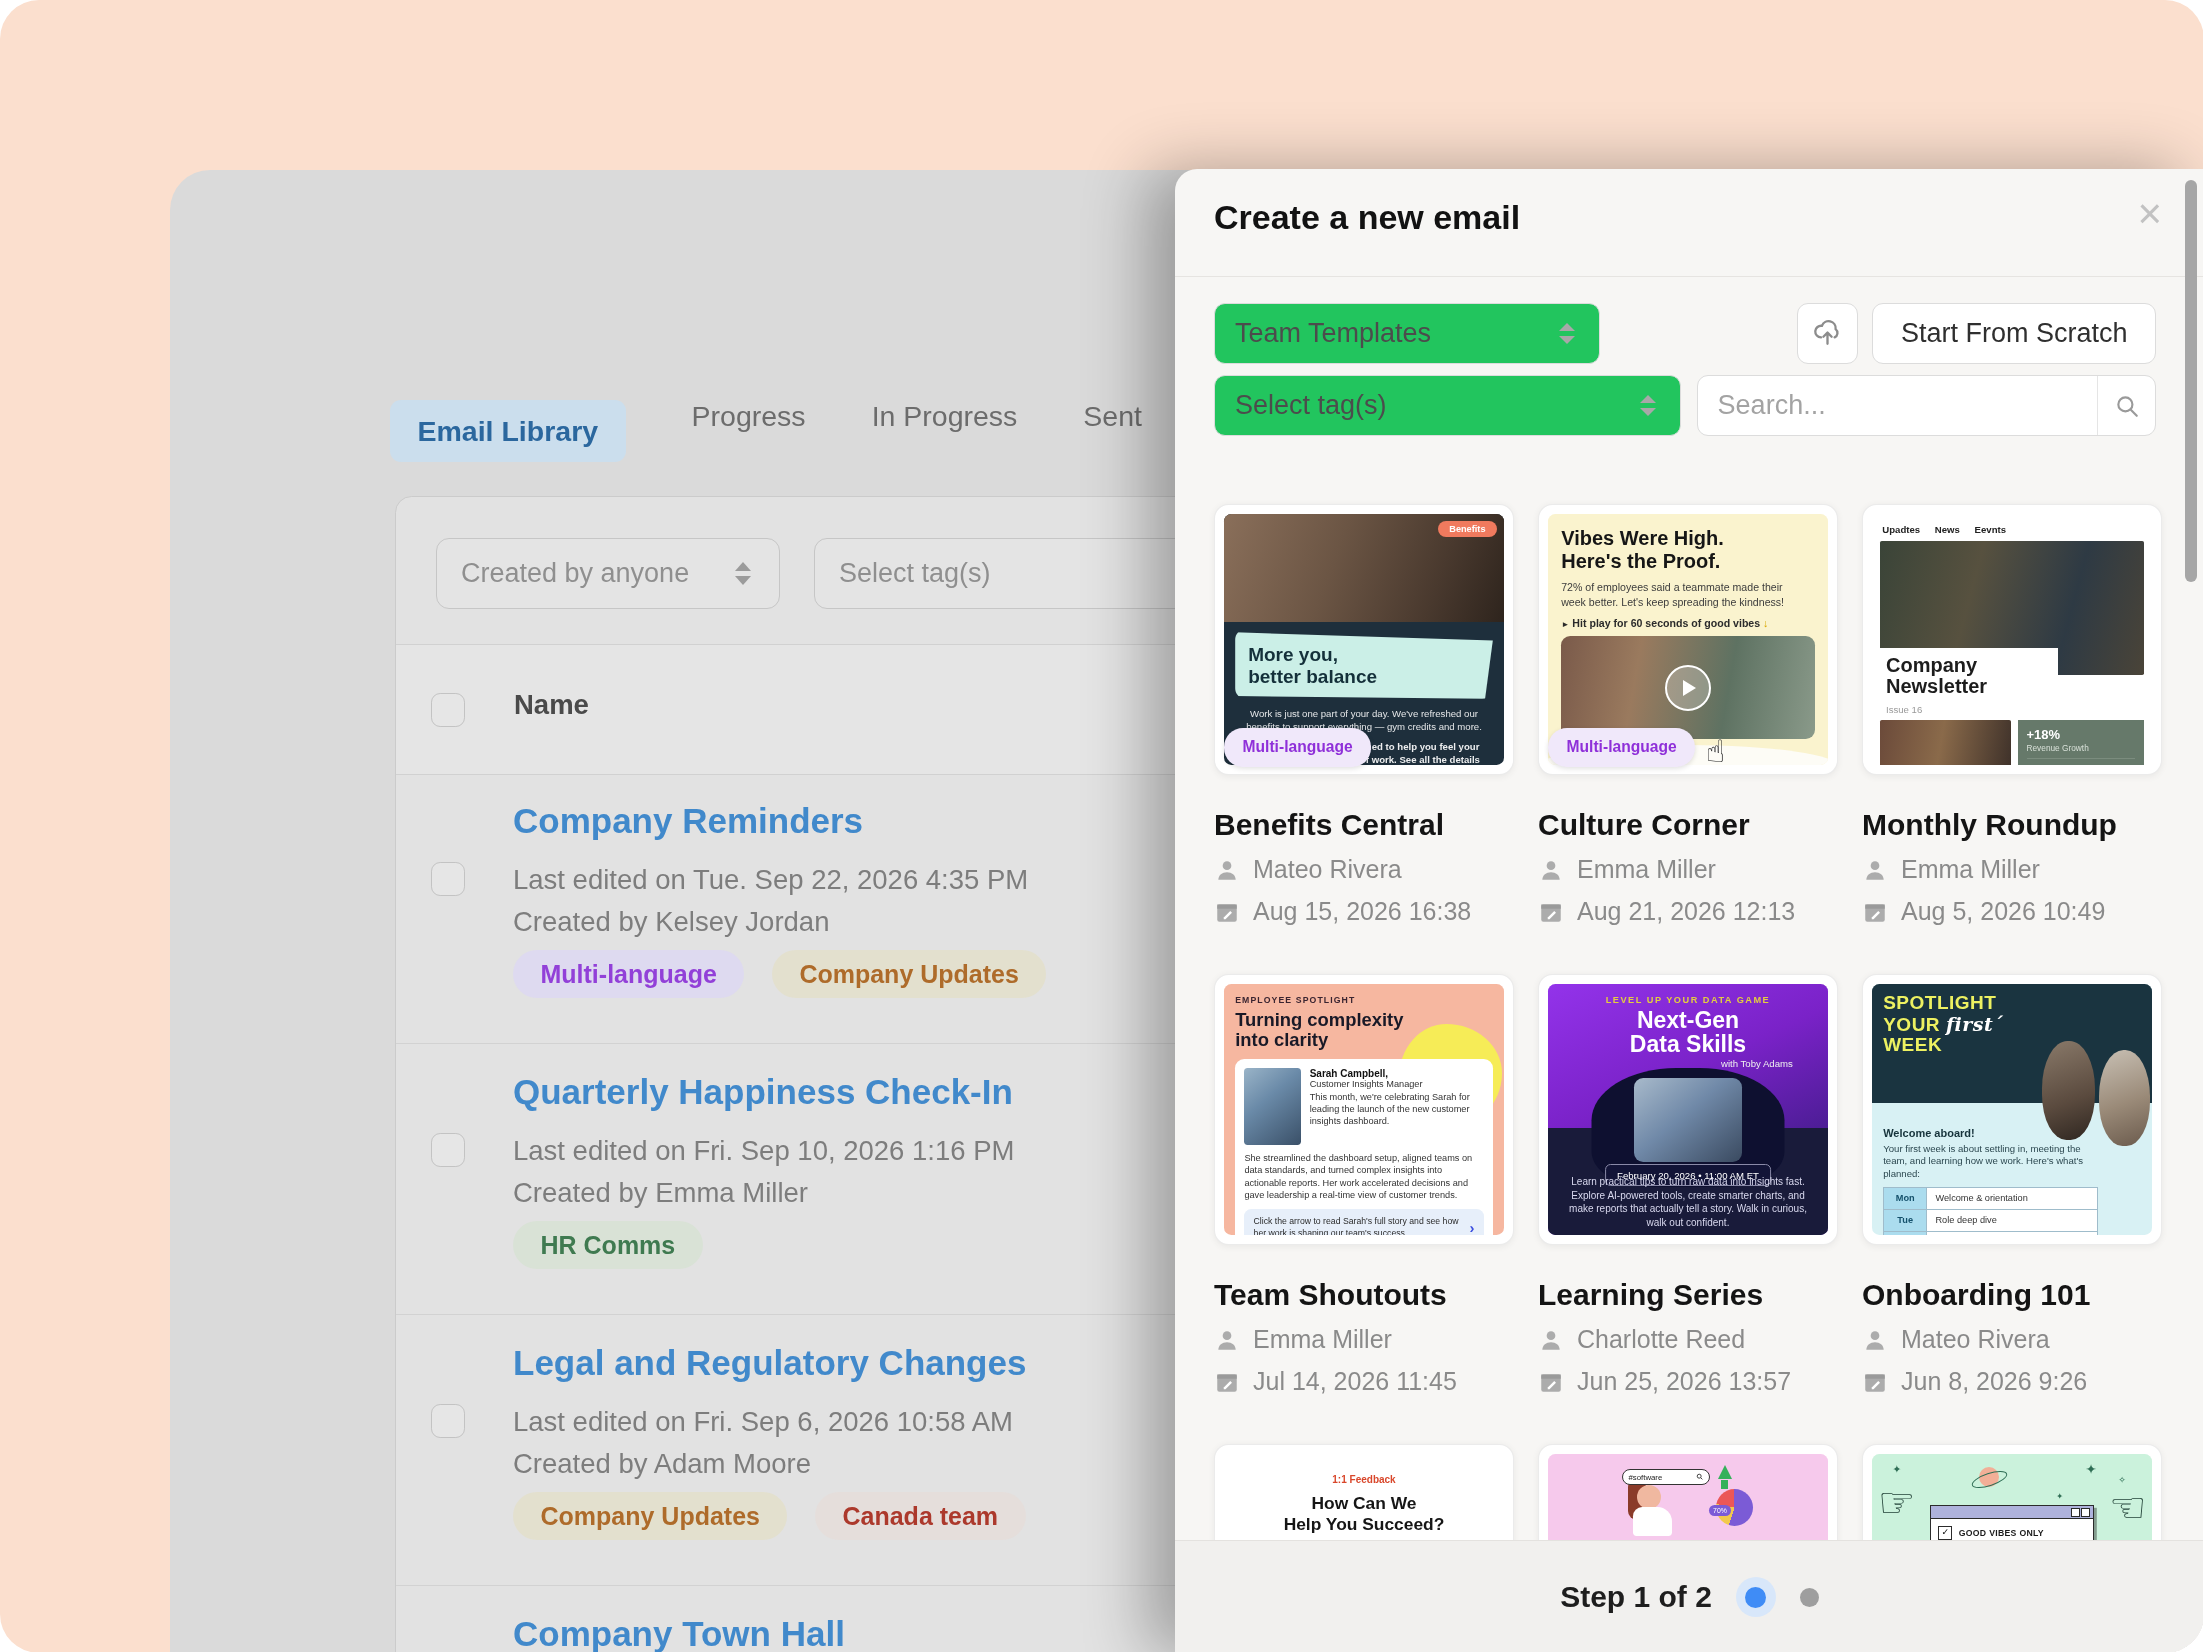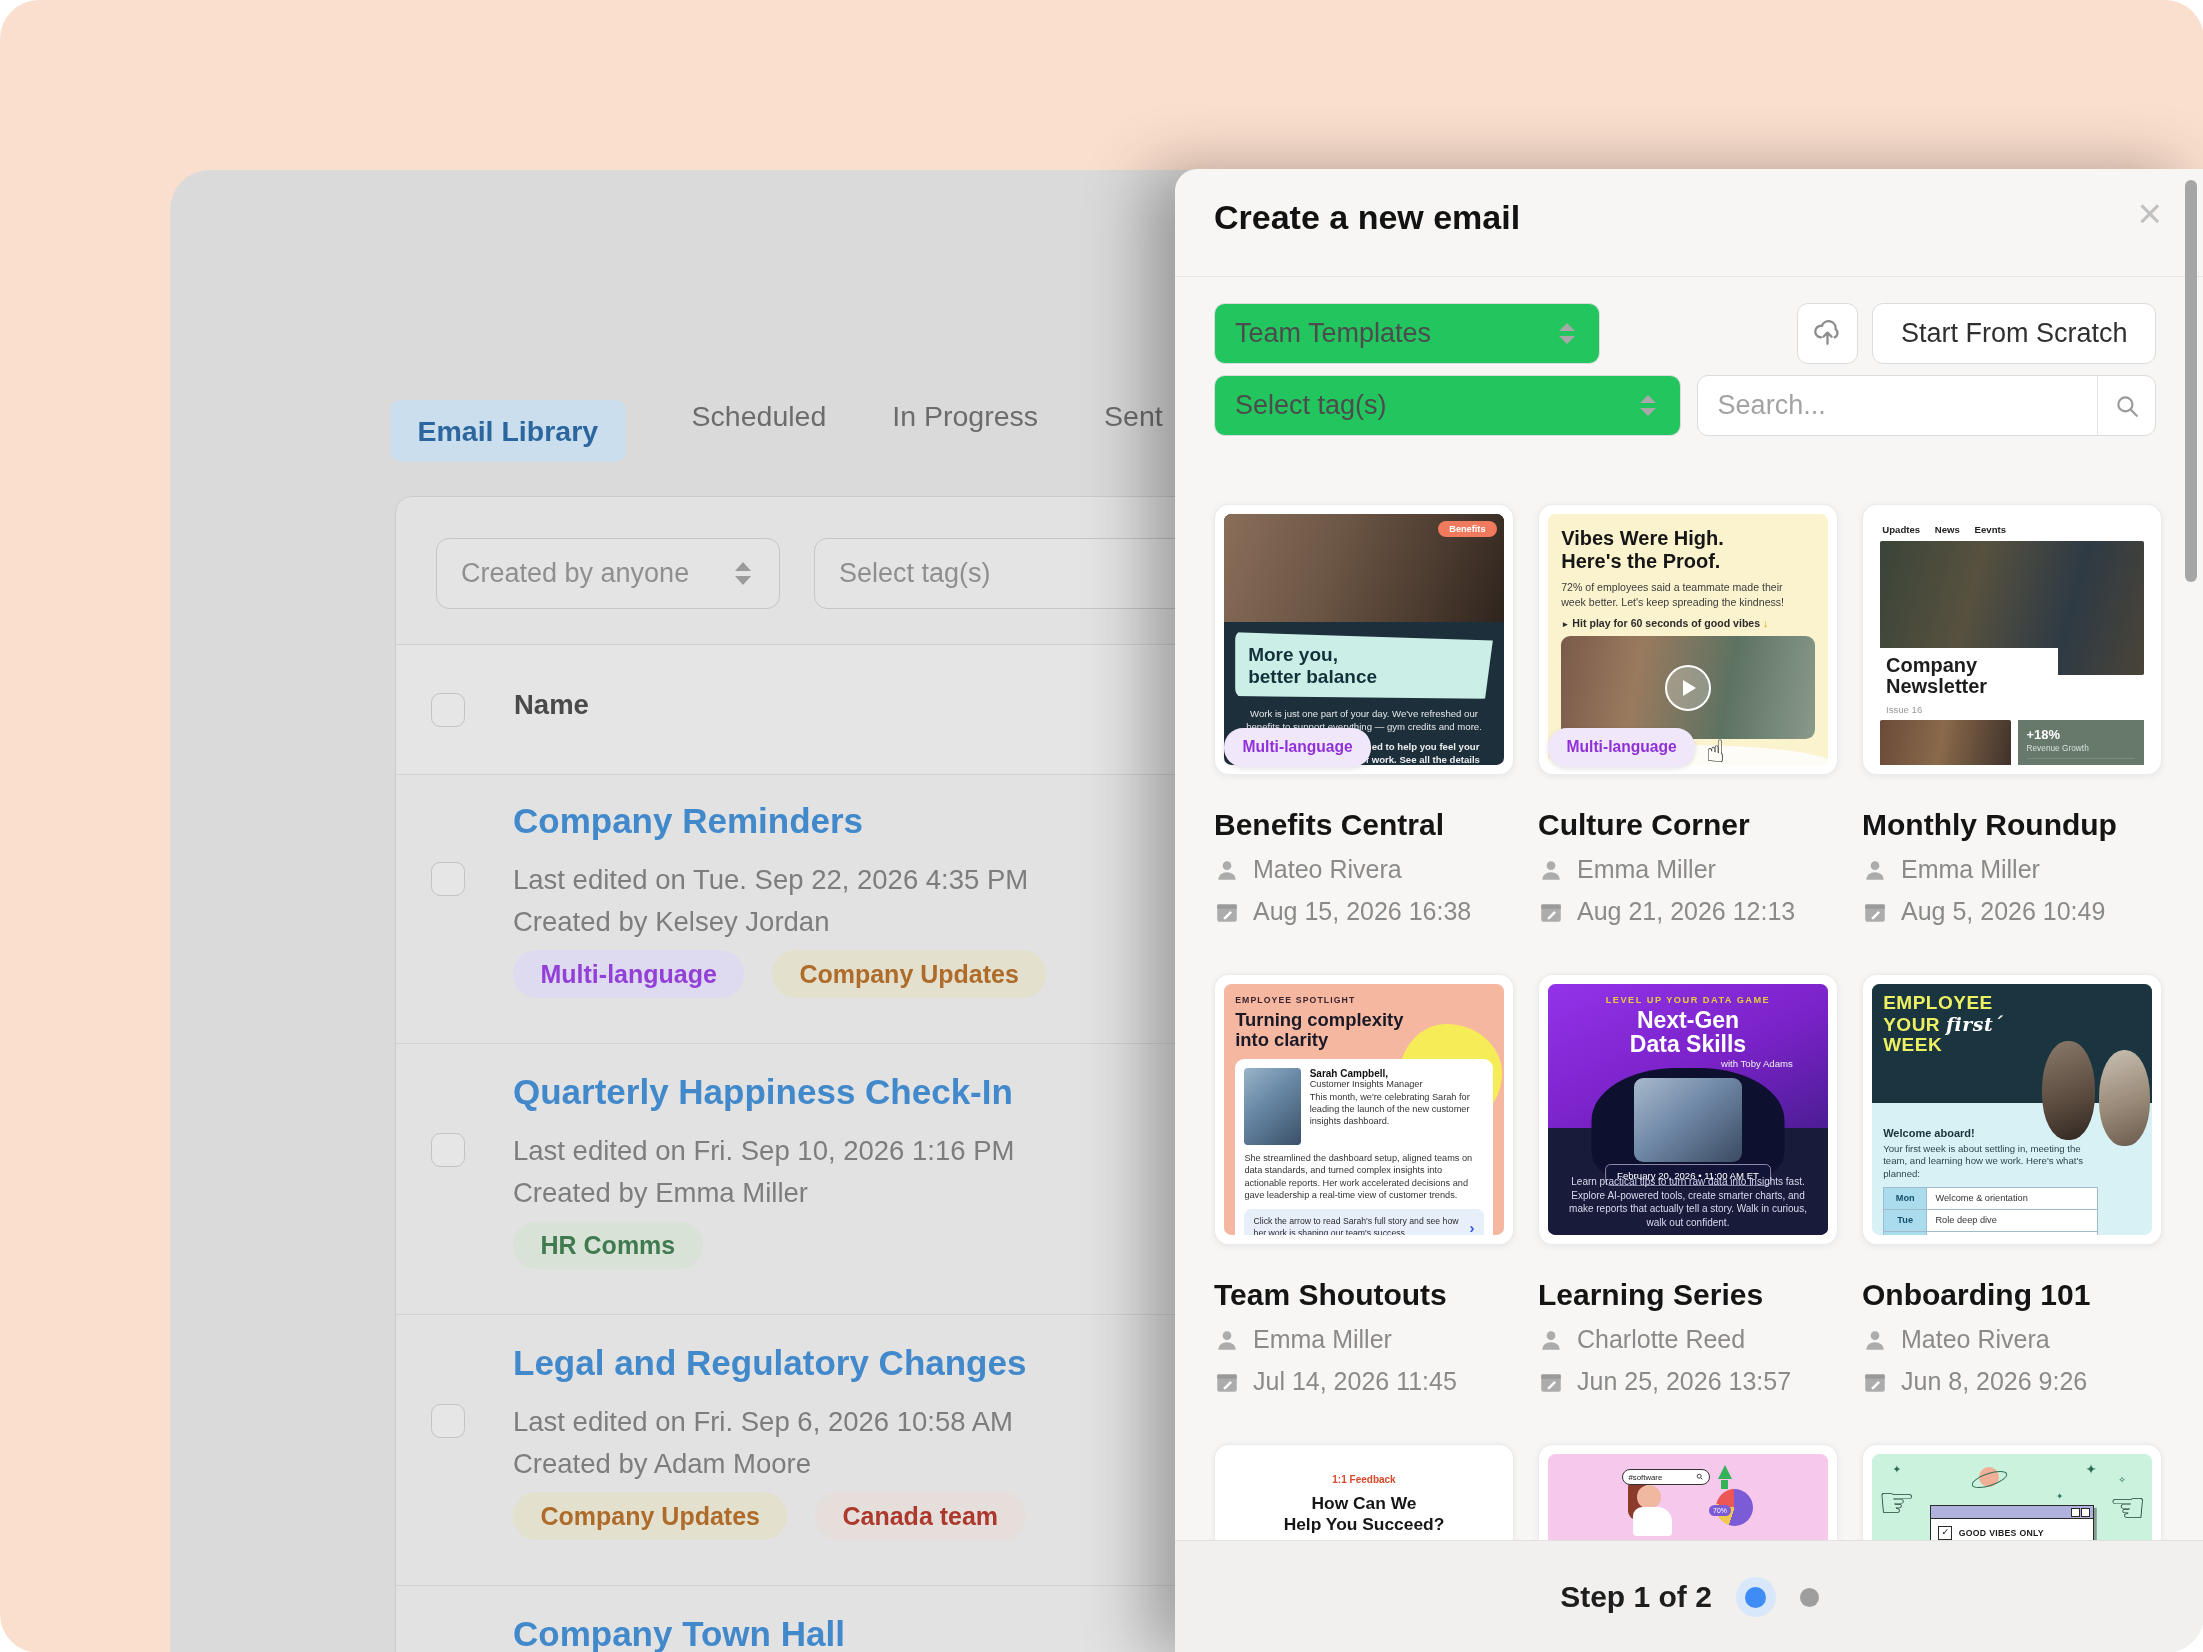--- a/index.html
+++ b/index.html
@@ -182,21 +182,21 @@
   .scrollthumb{position:absolute;right:7.3px;top:11px;width:12px;height:402px;background:#A6A6A6;border-radius:6.4px;z-index:12;}
 </style>
 </head>
 <body>
 
 <div class="canvas">
 
   <div class="window">
     <div class="tabs">
       <div class="tab active">Email Library</div>
-      <div class="tab">Scheduled</div>
+      <div class="tab">Progress</div>
       <div class="tab">In Progress</div>
       <div class="tab">Sent</div>
       <div class="tab">Templates</div>
     </div>
 
     <div class="panel">
       <div class="dd" style="left:40px;width:344px;">
         <span class="dtext">Created by anyone</span>
         <span class="chev">
             <i class="up"></i>
@@ -494,21 +494,21 @@
               <span>Jun 25, 2026 13:57</span>
             </div>
         </div>
       </div>
 
       <div>
         <div class="thumb">
           <div class="design d-onb">
             <div class="ohead">
               <div class="okick">
-                <span>EMPLOYEE</span><br>
+                <span>SPOTLIGHT</span><br>
                 <span>YOUR </span><span class="ofirst">first´</span><br>
                 <span>WEEK</span>
               </div>
             </div>
             <div class="oblob1"></div>
             <div class="oblob2"></div>
             <div class="olow">
               <div class="owel">Welcome aboard!</div>
               <div class="obody">Your first week is about settling in, meeting the team, and learning how we work. Here's what's planned:</div>
               <table class="otable">

